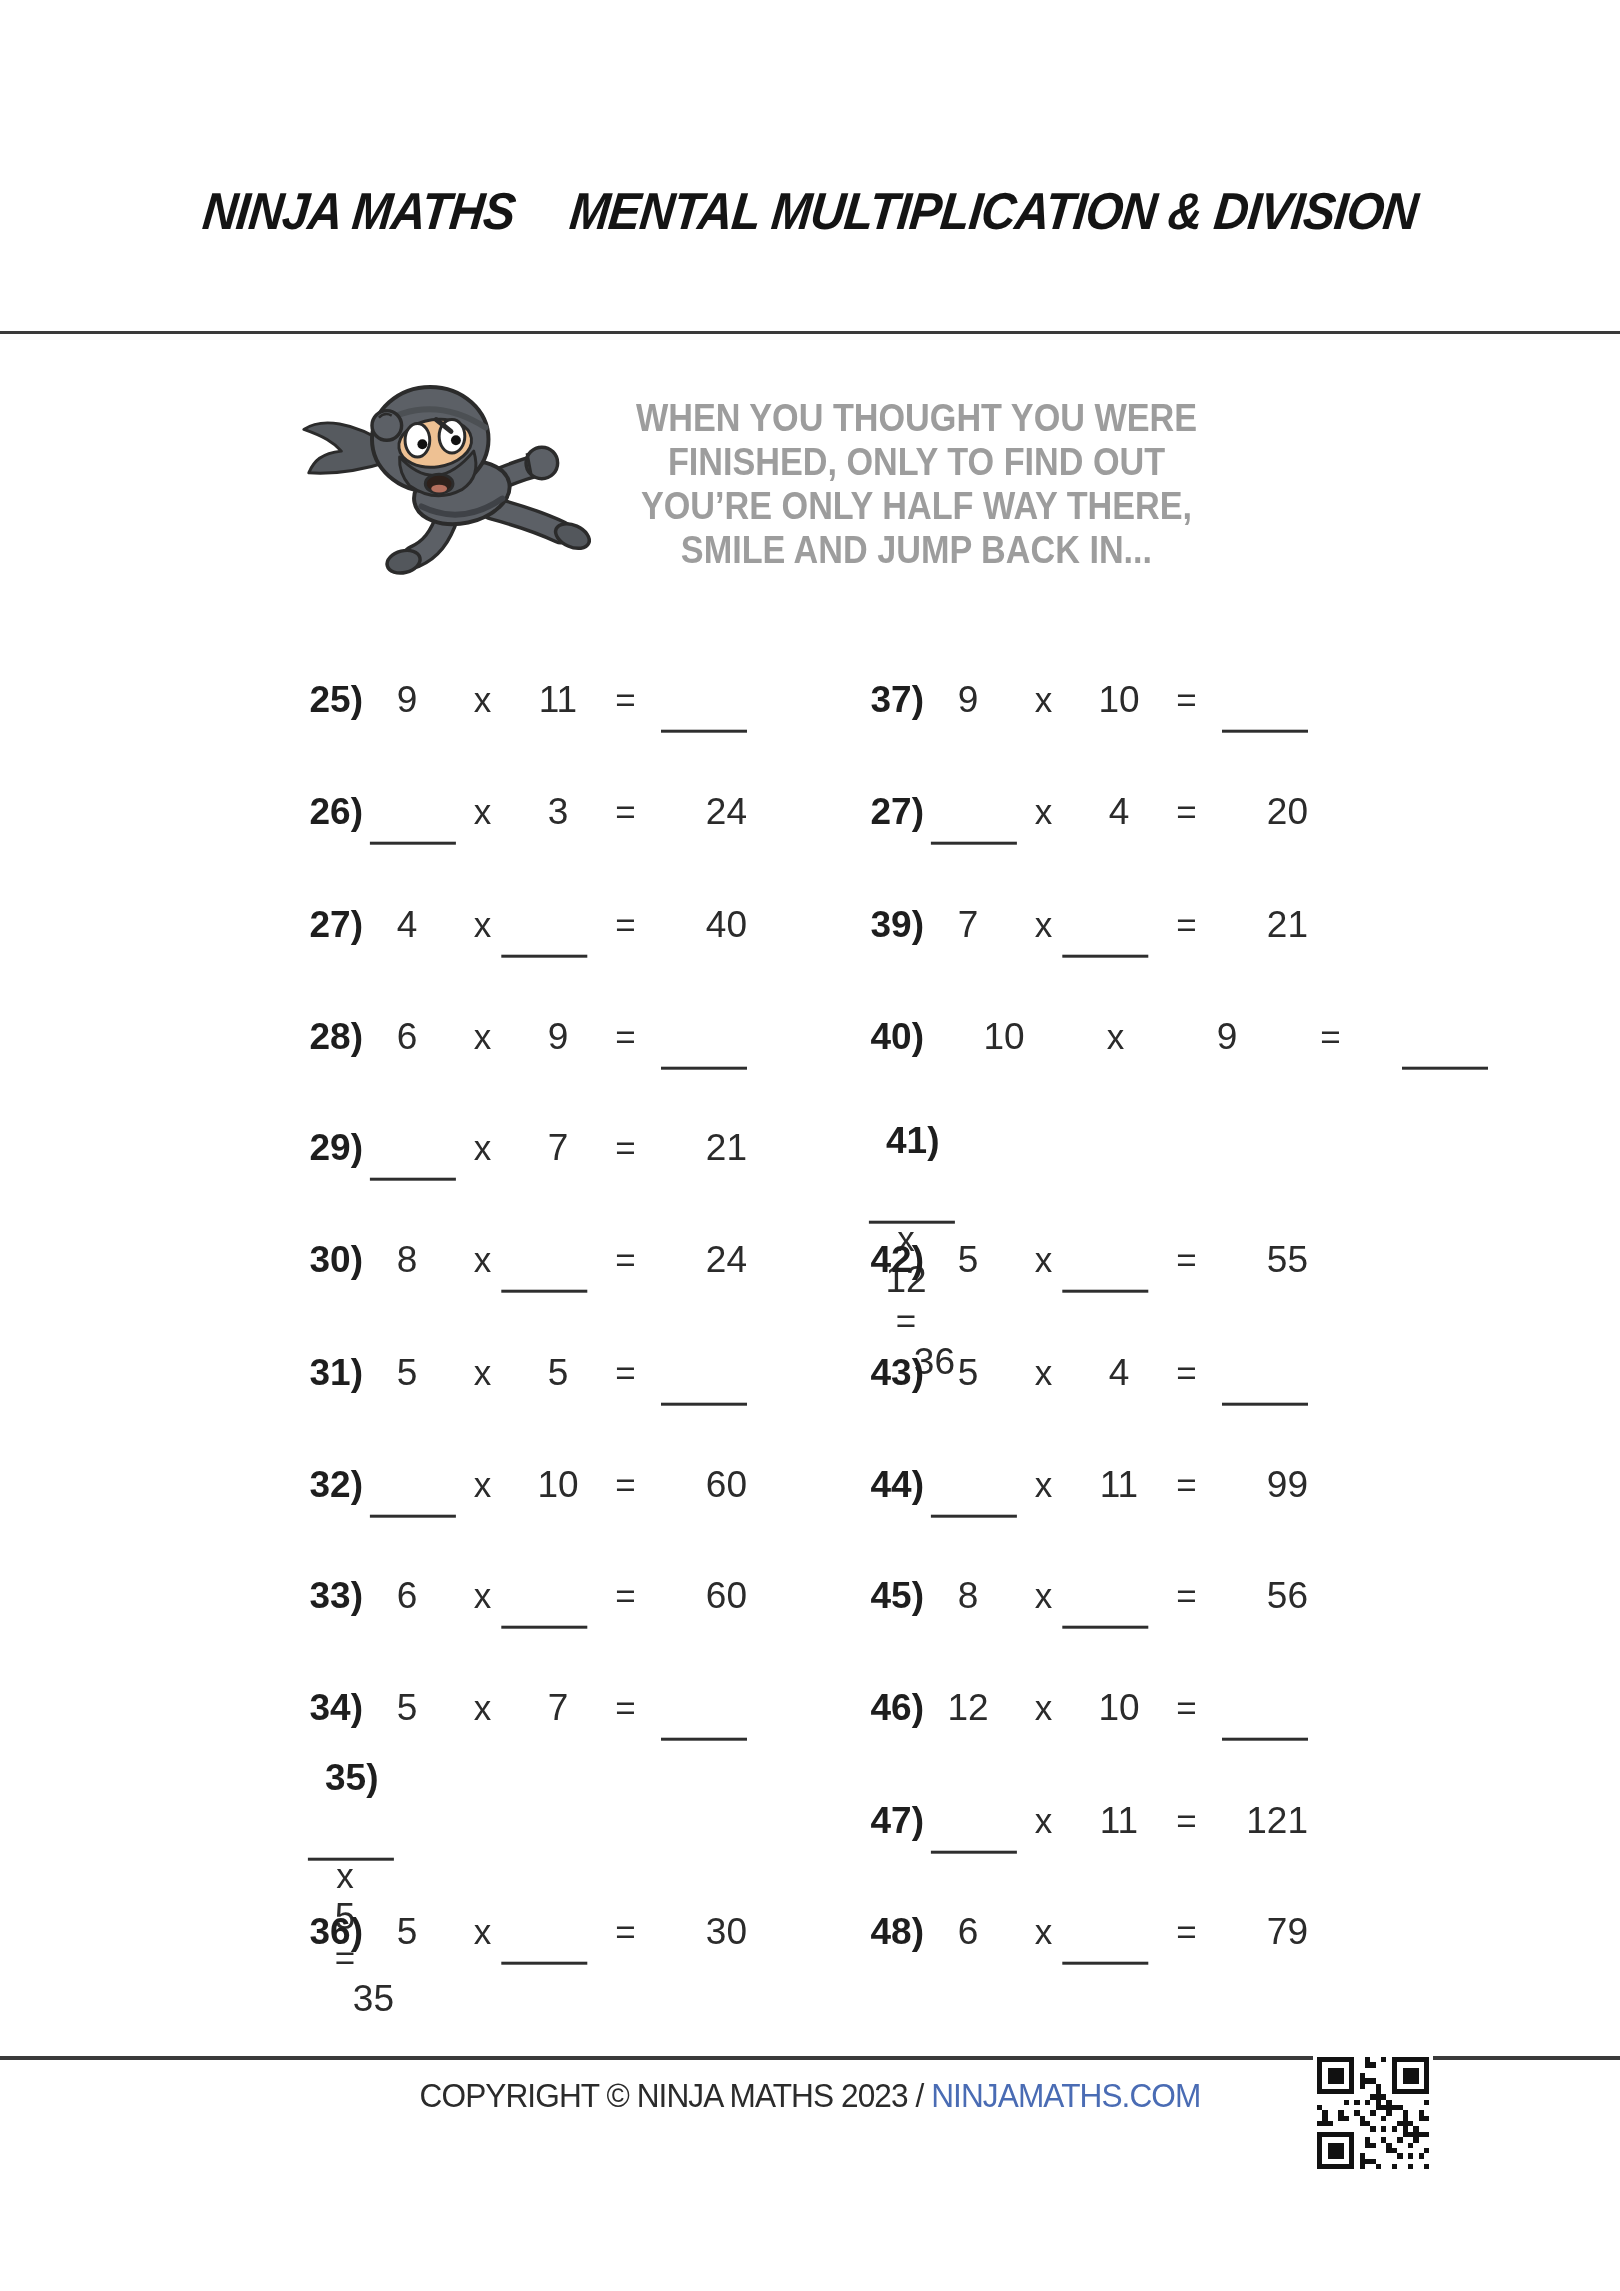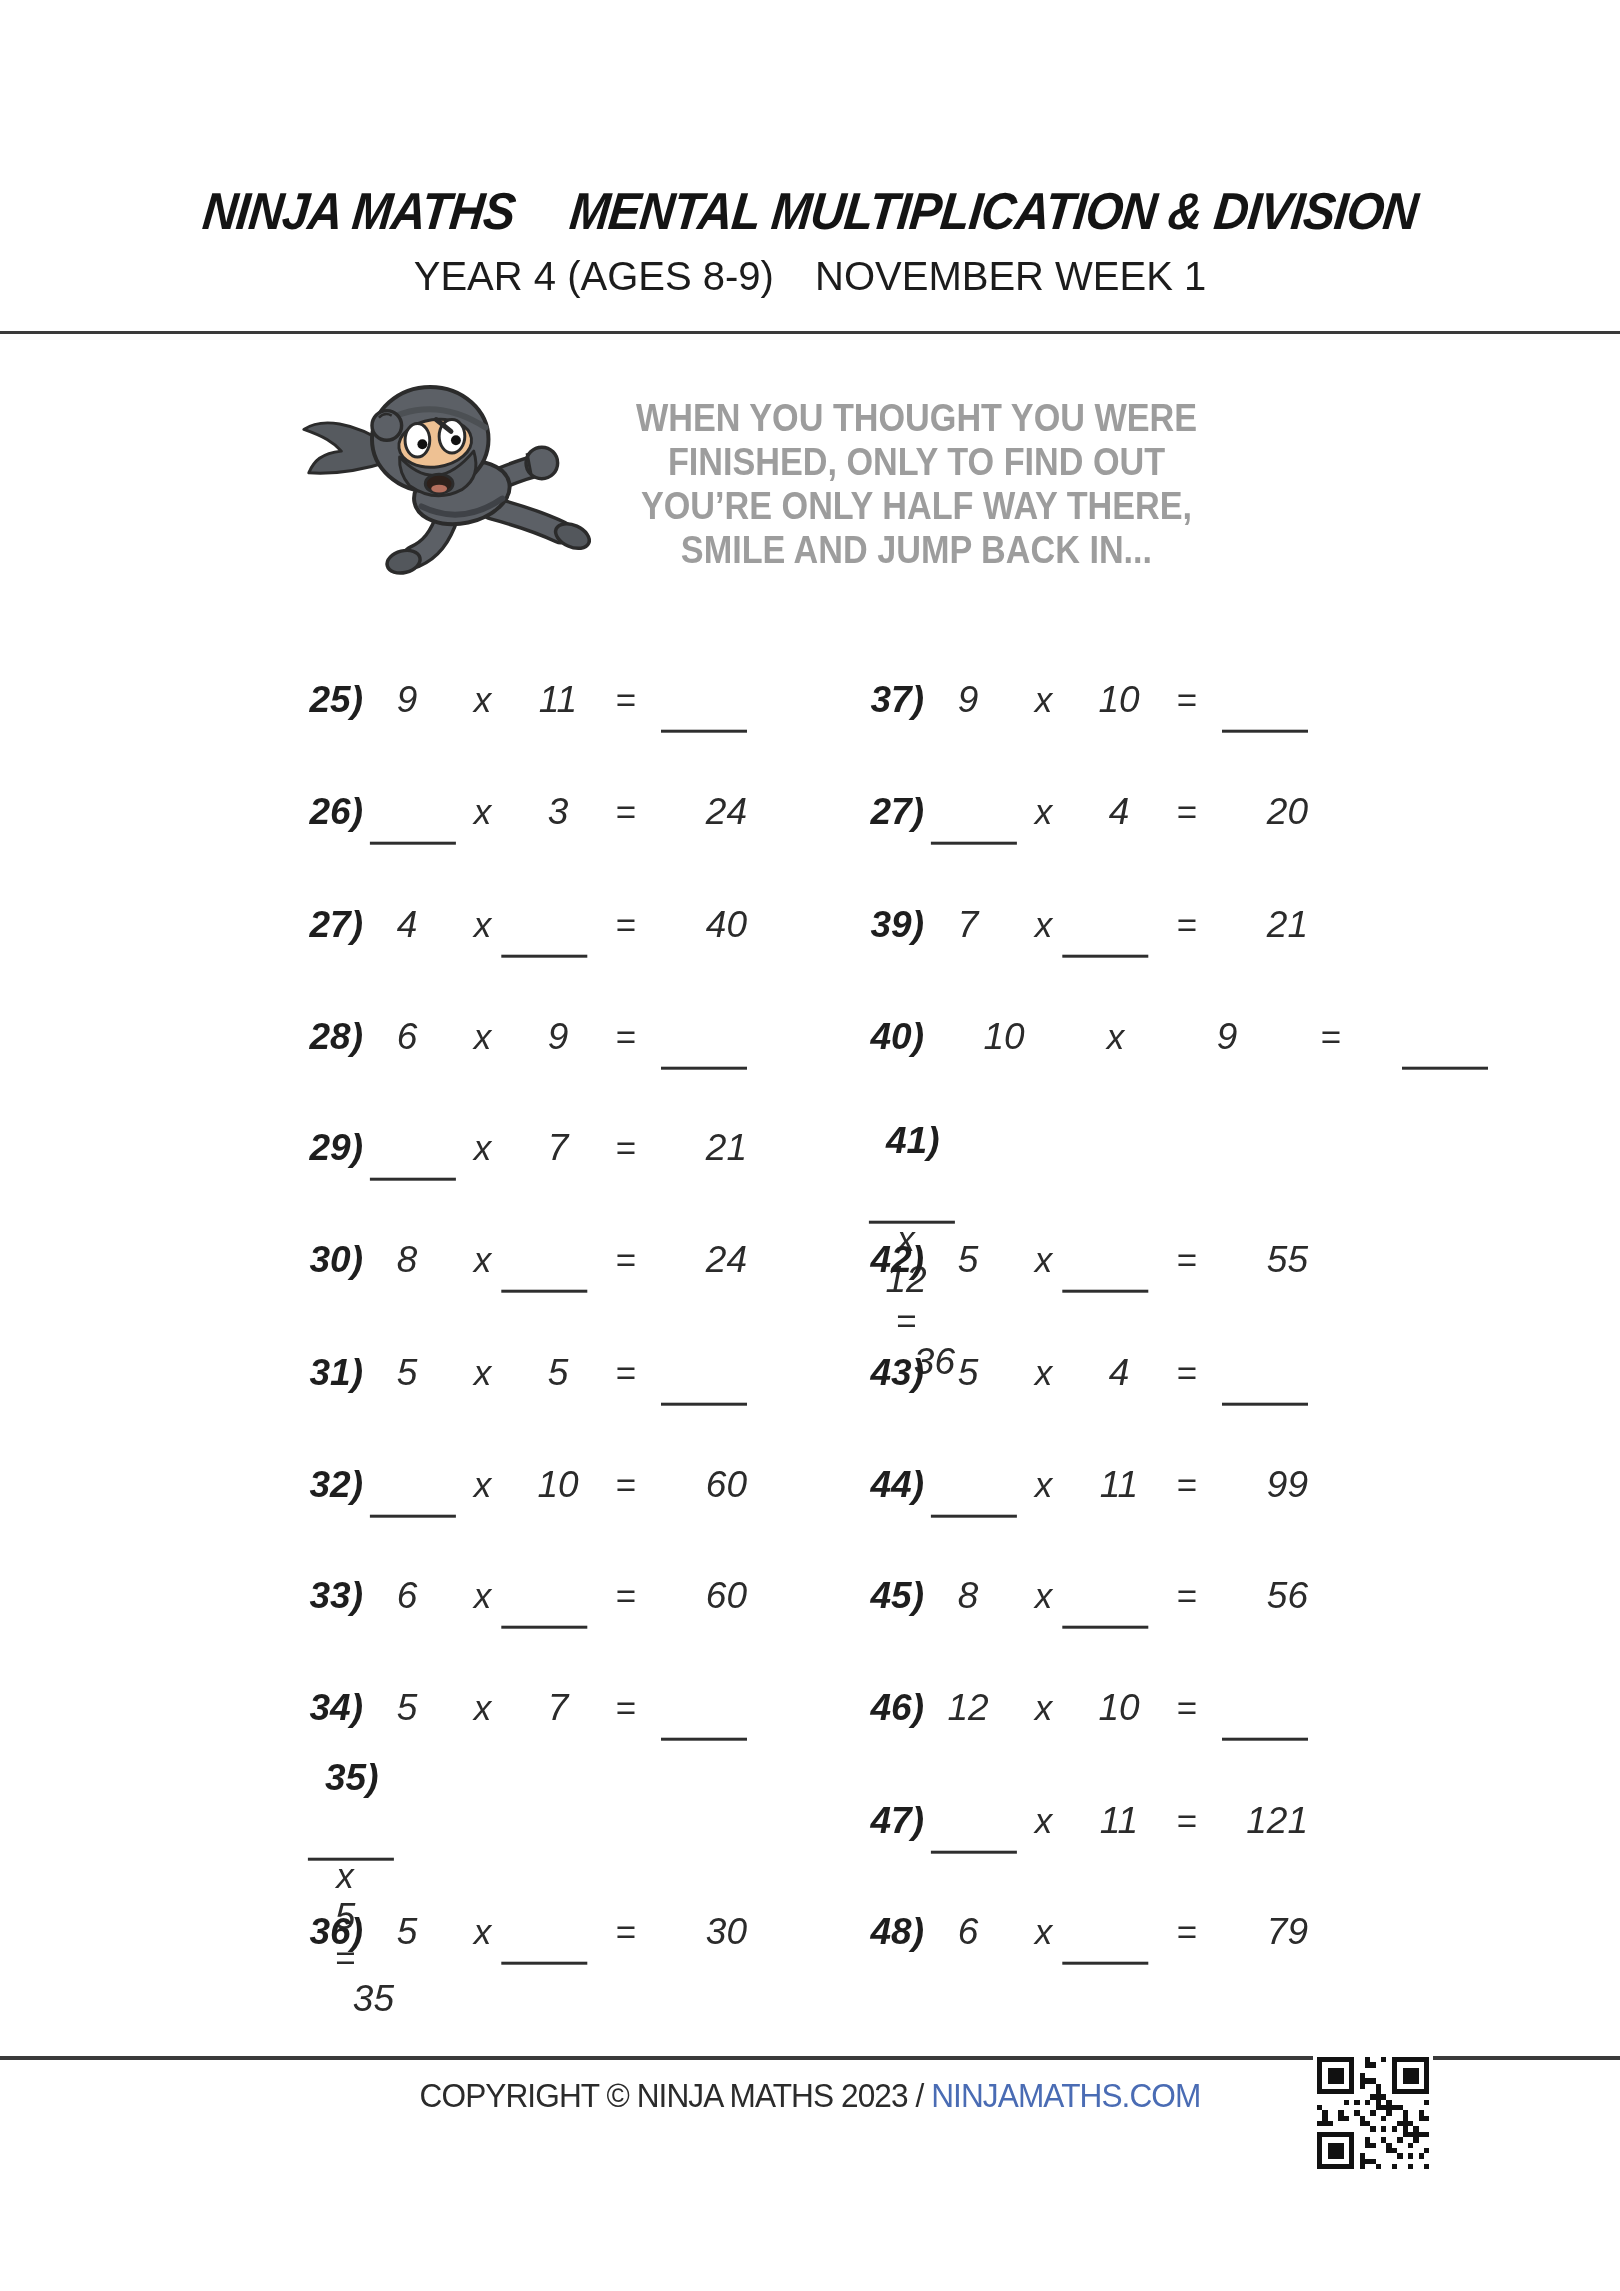--- a/index.html
+++ b/index.html
@@ -26,21 +26,21 @@
   .quote {
     position:absolute; left:600px; top:396px; width:633px;
     text-align:center; font-weight:bold; font-size:38px; line-height:44px;
     color:#9d9d9d; letter-spacing:0; transform:scaleX(0.9); transform-origin:50% 0;
   }
 
   
   .col { position:absolute; top:0; height:2292px; width:470px; }
   .col-left  { left:296px; }
   .col-right { left:857px; }
-  .prow { position:absolute; left:0; height:55px; display:flex; align-items:center; font-size:37px; color:#2b2b2b;font-style:italic; }
+  .prow { position:absolute; left:0; height:55px; display:flex; align-items:center; font-size:37px; color:#2b2b2b; }
   .prow .num  { width:67px;  text-align:right; font-weight:bold; color:#1e1e1e; }
   .prow .ca   { width:88px;  text-align:center; }
   .prow .cx   { width:63px;  text-align:center; font-size:35px; }
   .prow .cb   { width:88px;  text-align:center; }
   .prow .ceq  { width:47px;  text-align:center; font-size:35px; }
   .prow .cans { width:98px; text-align:right; }
   .blank {
     display:inline-block; width:86px; height:45px;
     border-bottom:3.9px solid #2e2e2e; transform:translateY(13.7px);
   }
@@ -57,23 +57,20 @@
   .qr { position:absolute; left:1313px; top:2052px; width:120px; height:122px; background:#ffffff; padding:3.9px; box-sizing:border-box; }
   .qr svg { width:100%; height:100%; shape-rendering:crispEdges; }
 </style>
 </head>
 <body>
 
 <div class="sheet">
 
   <div class="title-line">
     <span class="title-part">NINJA MATHS</span><span class="title-part">MENTAL MULTIPLICATION &amp; DIVISION</span>
-  </div>
-  <div class="subtitle-line">
-    <span class="subtitle-part">YEAR 4 (AGES 8-9)</span><span class="subtitle-part">NOVEMBER WEEK 1</span>
   </div>
   <div class="rule rule-top"></div>
 
   <div class="ninja-wrap">
     <svg viewBox="0 0 320 225" xmlns="http://www.w3.org/2000/svg" aria-hidden="true">
 
       <path d="M98,64 C62,40 30,36 12,48 C32,55 42,61 50,70 C30,72 22,80 17,92 C46,94 72,89 100,80 Z" fill="#565a5f" stroke="#2b2b2b" stroke-width="3" stroke-linejoin="round"></path>
 
       <path d="M200,102 C224,92 238,87 248,85" fill="none" stroke="#2b2b2b" stroke-width="24" stroke-linecap="round"></path>
       <path d="M200,102 C224,92 238,87 248,85" fill="none" stroke="#5c6066" stroke-width="17" stroke-linecap="round"></path>

